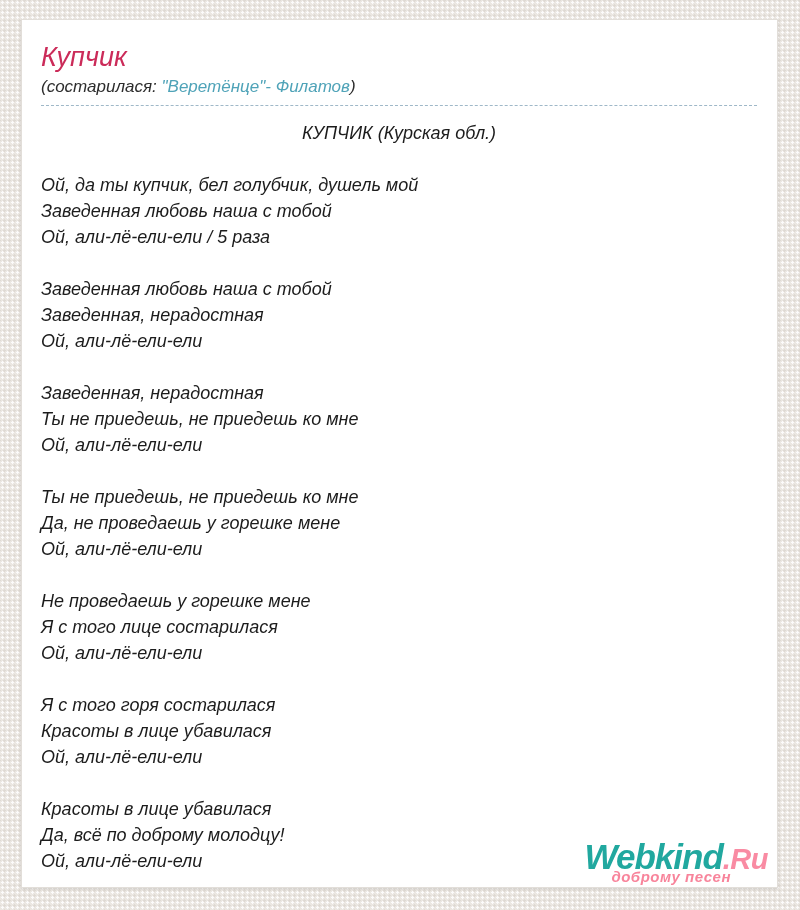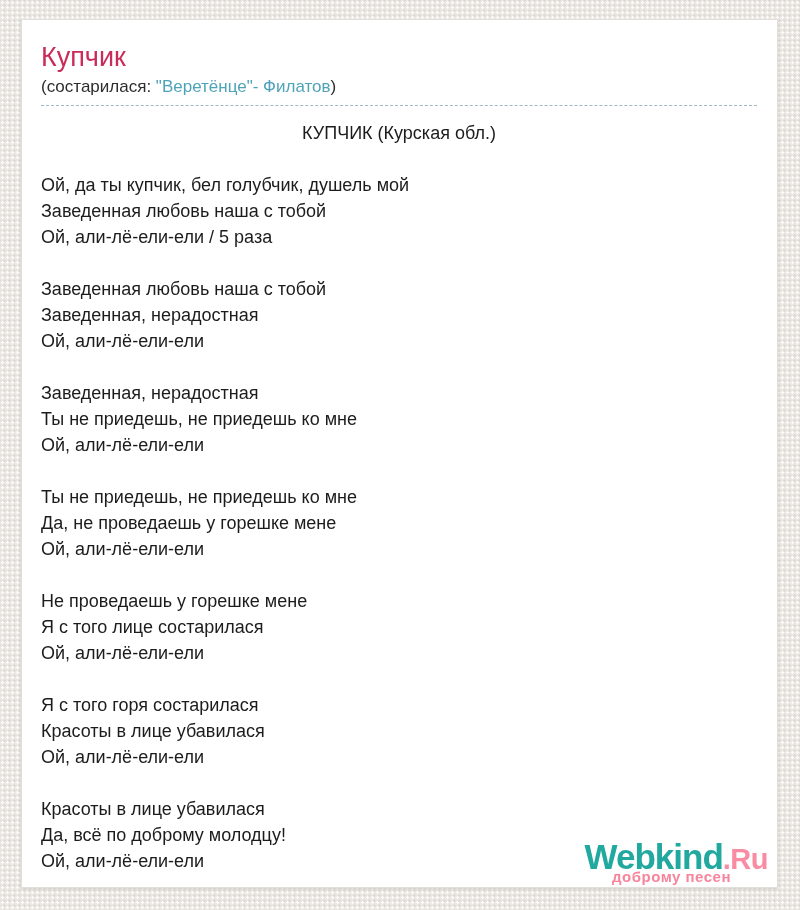--- a/index.html
+++ b/index.html
@@ -1,15 +1,15 @@
 <!DOCTYPE html>
 <html><head>
 <meta charset="utf-8">
 <style>
-  * { box-sizing: border-box; }
+  * { box-sizing: border-box; font-style: italic; }
   html, body {
     margin: 0;
     padding: 0;
   }
   body {
     width: 800px;
     height: 910px;
     position: relative;
     font-family: "Liberation Sans", "DejaVu Sans", sans-serif;
     background-color: #ebe7e2;

